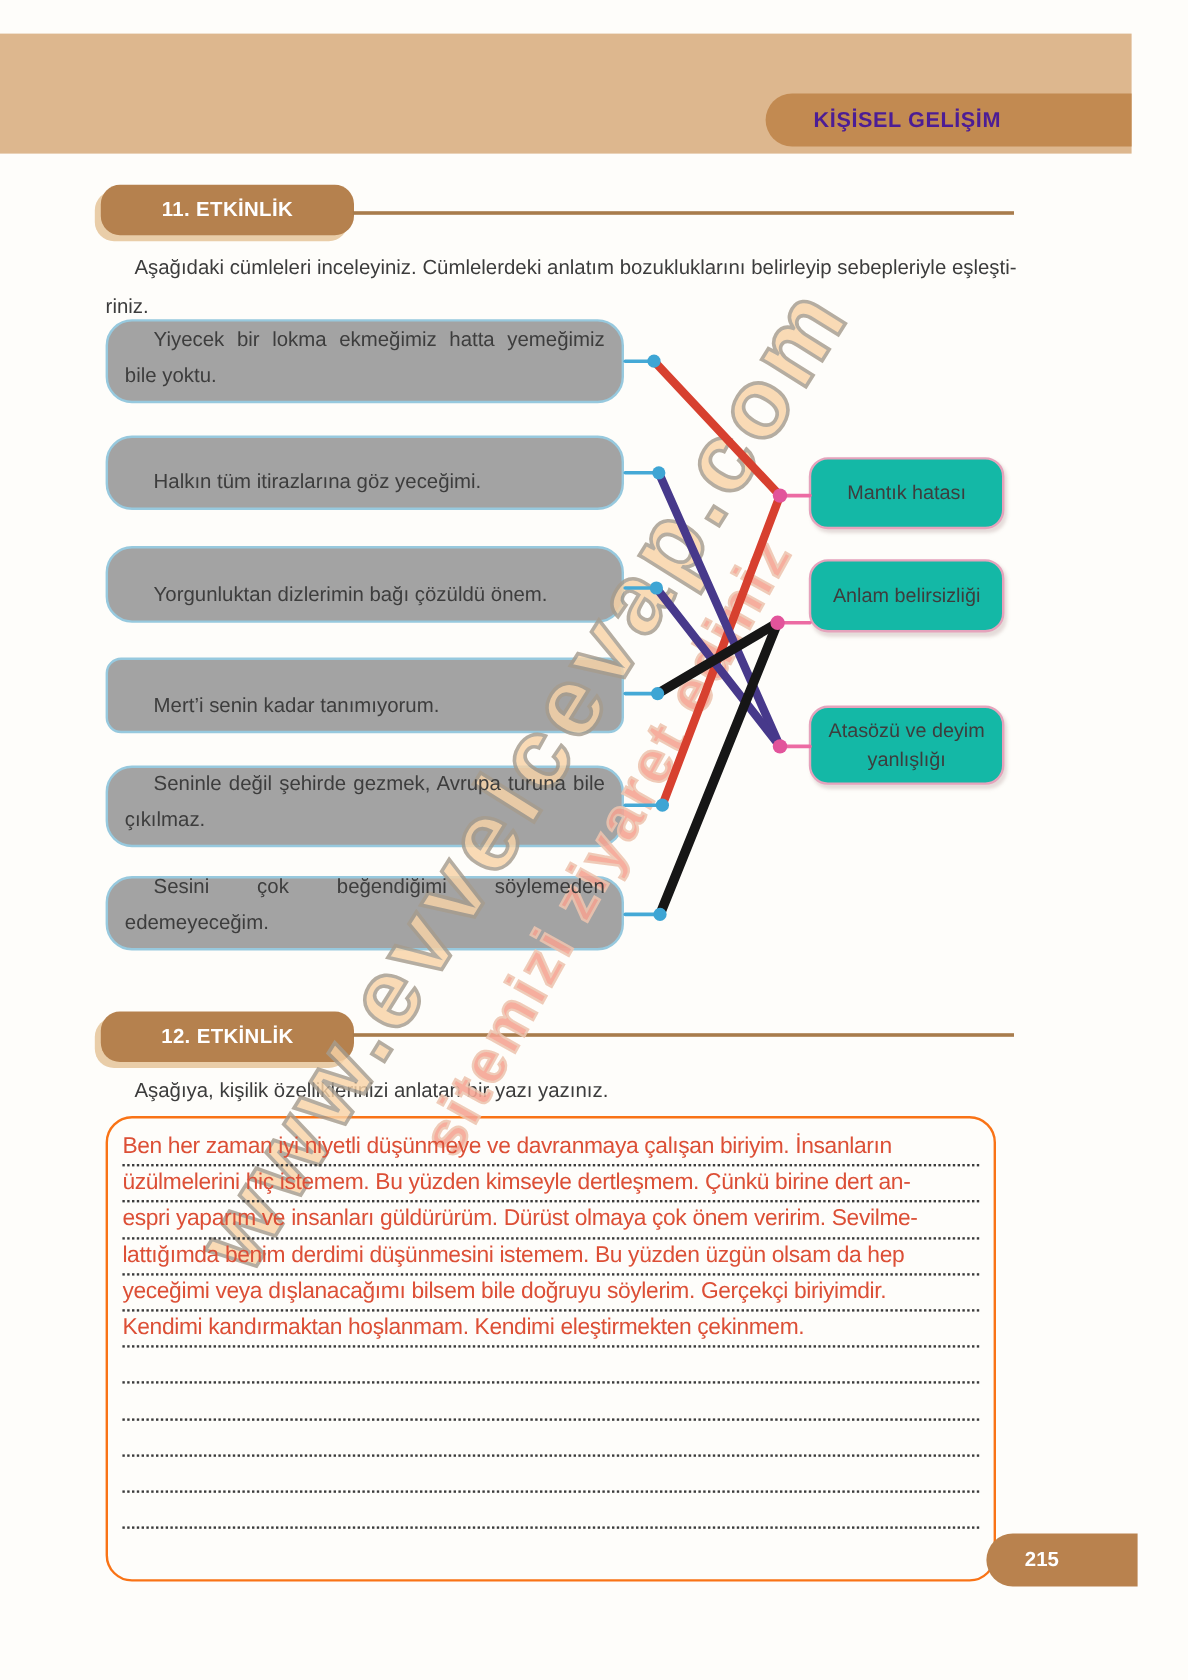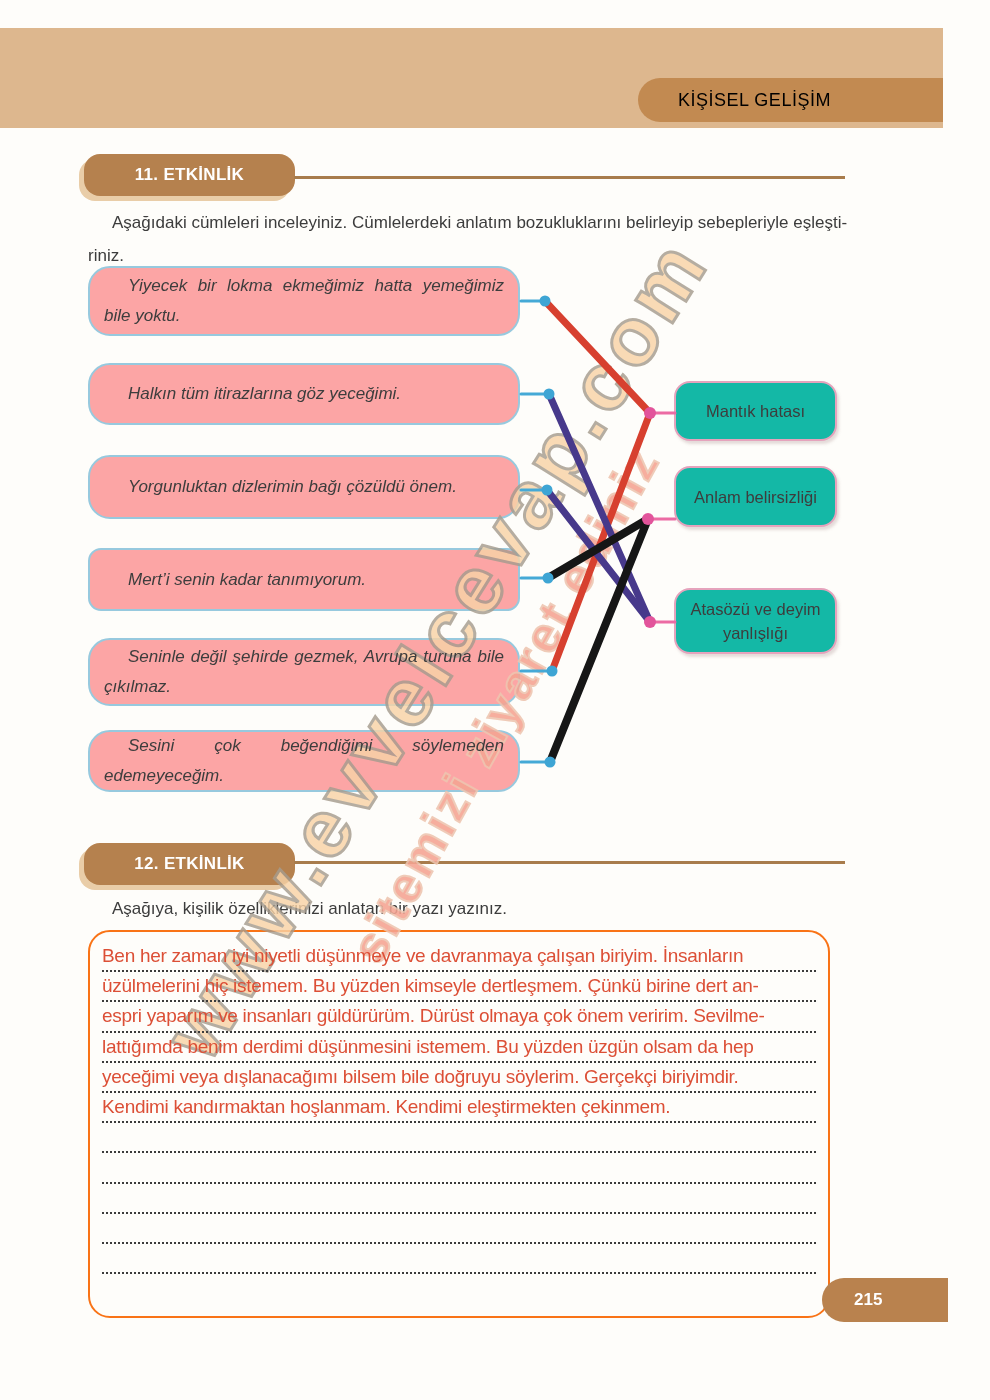--- a/index.html
+++ b/index.html
@@ -1,31 +1,31 @@
 <!DOCTYPE html>
 <html><head>
 <meta charset="utf-8">
 <style>
   html,body{margin:0;padding:0;}
   body{width:990px;height:1400px;background:#fefdfa;font-family:"Liberation Sans",sans-serif;position:relative;overflow:hidden;}
   .abs{position:absolute;}
 
   
   .band{left:0;top:28px;width:943px;height:100px;background:#ddb78e;}
-  .chapter-badge{left:638px;top:78px;width:305px;height:44px;background:#c28a51;border-radius:22px 0 0 22px;color:#000000;font-weight:normal;font-size:18px;line-height:44px;padding-left:40px;box-sizing:border-box;letter-spacing:.5px;}
+  .chapter-badge{left:638px;top:78px;width:305px;height:44px;background:#c28a51;border-radius:22px 0 0 22px;color:#4c1d95;font-weight:bold;font-size:18px;line-height:44px;padding-left:40px;box-sizing:border-box;letter-spacing:.5px;}
 
   
   .act-badge{width:211px;height:42px;background:#b5814e;border-radius:16px;color:#fff;font-weight:bold;font-size:17px;text-align:center;line-height:42px;box-shadow:-5px 5px 0 #e9cda8;letter-spacing:.3px;}
   .rule{height:3px;background:#a87c4c;}
 
   .instr{font-size:17px;color:#3c3c3c;line-height:33px;}
   .indent{text-indent:24px;}
 
   
-  .sbox{left:88px;width:432px;background:#fca5a5;border:2px solid #97c9de;border-radius:22px;box-sizing:border-box;display:flex;flex-direction:column;justify-content:center;padding:6px 14px;font-style:italic;}
+  .sbox{left:88px;width:432px;background:#a3a3a3;border:2px solid #97c9de;border-radius:22px;box-sizing:border-box;display:flex;flex-direction:column;justify-content:flex-end;padding:6px 14px;}
   .sbox span{position:relative;z-index:10;display:block;font-size:17px;color:#3d3d3d;line-height:30px;text-align:justify;text-indent:24px;}
 
   
   .cbox{left:674px;width:163px;background:#14b8a6;border:2px solid #e5a3bc;border-radius:16px;box-sizing:border-box;display:flex;align-items:center;justify-content:center;box-shadow:2px 3px 3px rgba(150,120,120,.25);}
   .cbox span{position:relative;z-index:10;font-size:16.5px;color:#3d3d3d;text-align:center;line-height:24px;padding:0 10px;}
 
   
   .wm{white-space:nowrap;font-weight:bold;transform-origin:0 50%;pointer-events:none;}
   .wm1{left:185px;top:1005px;font-size:82px;letter-spacing:6px;line-height:90px;color:#f8d3a7;-webkit-text-stroke:3px #a69c8e;opacity:.82;transform:rotate(-58deg);z-index:4;}
   .wm2{left:365px;top:930px;font-size:50px;letter-spacing:3px;line-height:56px;color:#f5a492;-webkit-text-stroke:2px #eec5b0;opacity:.88;transform:rotate(-61deg);z-index:4;}

